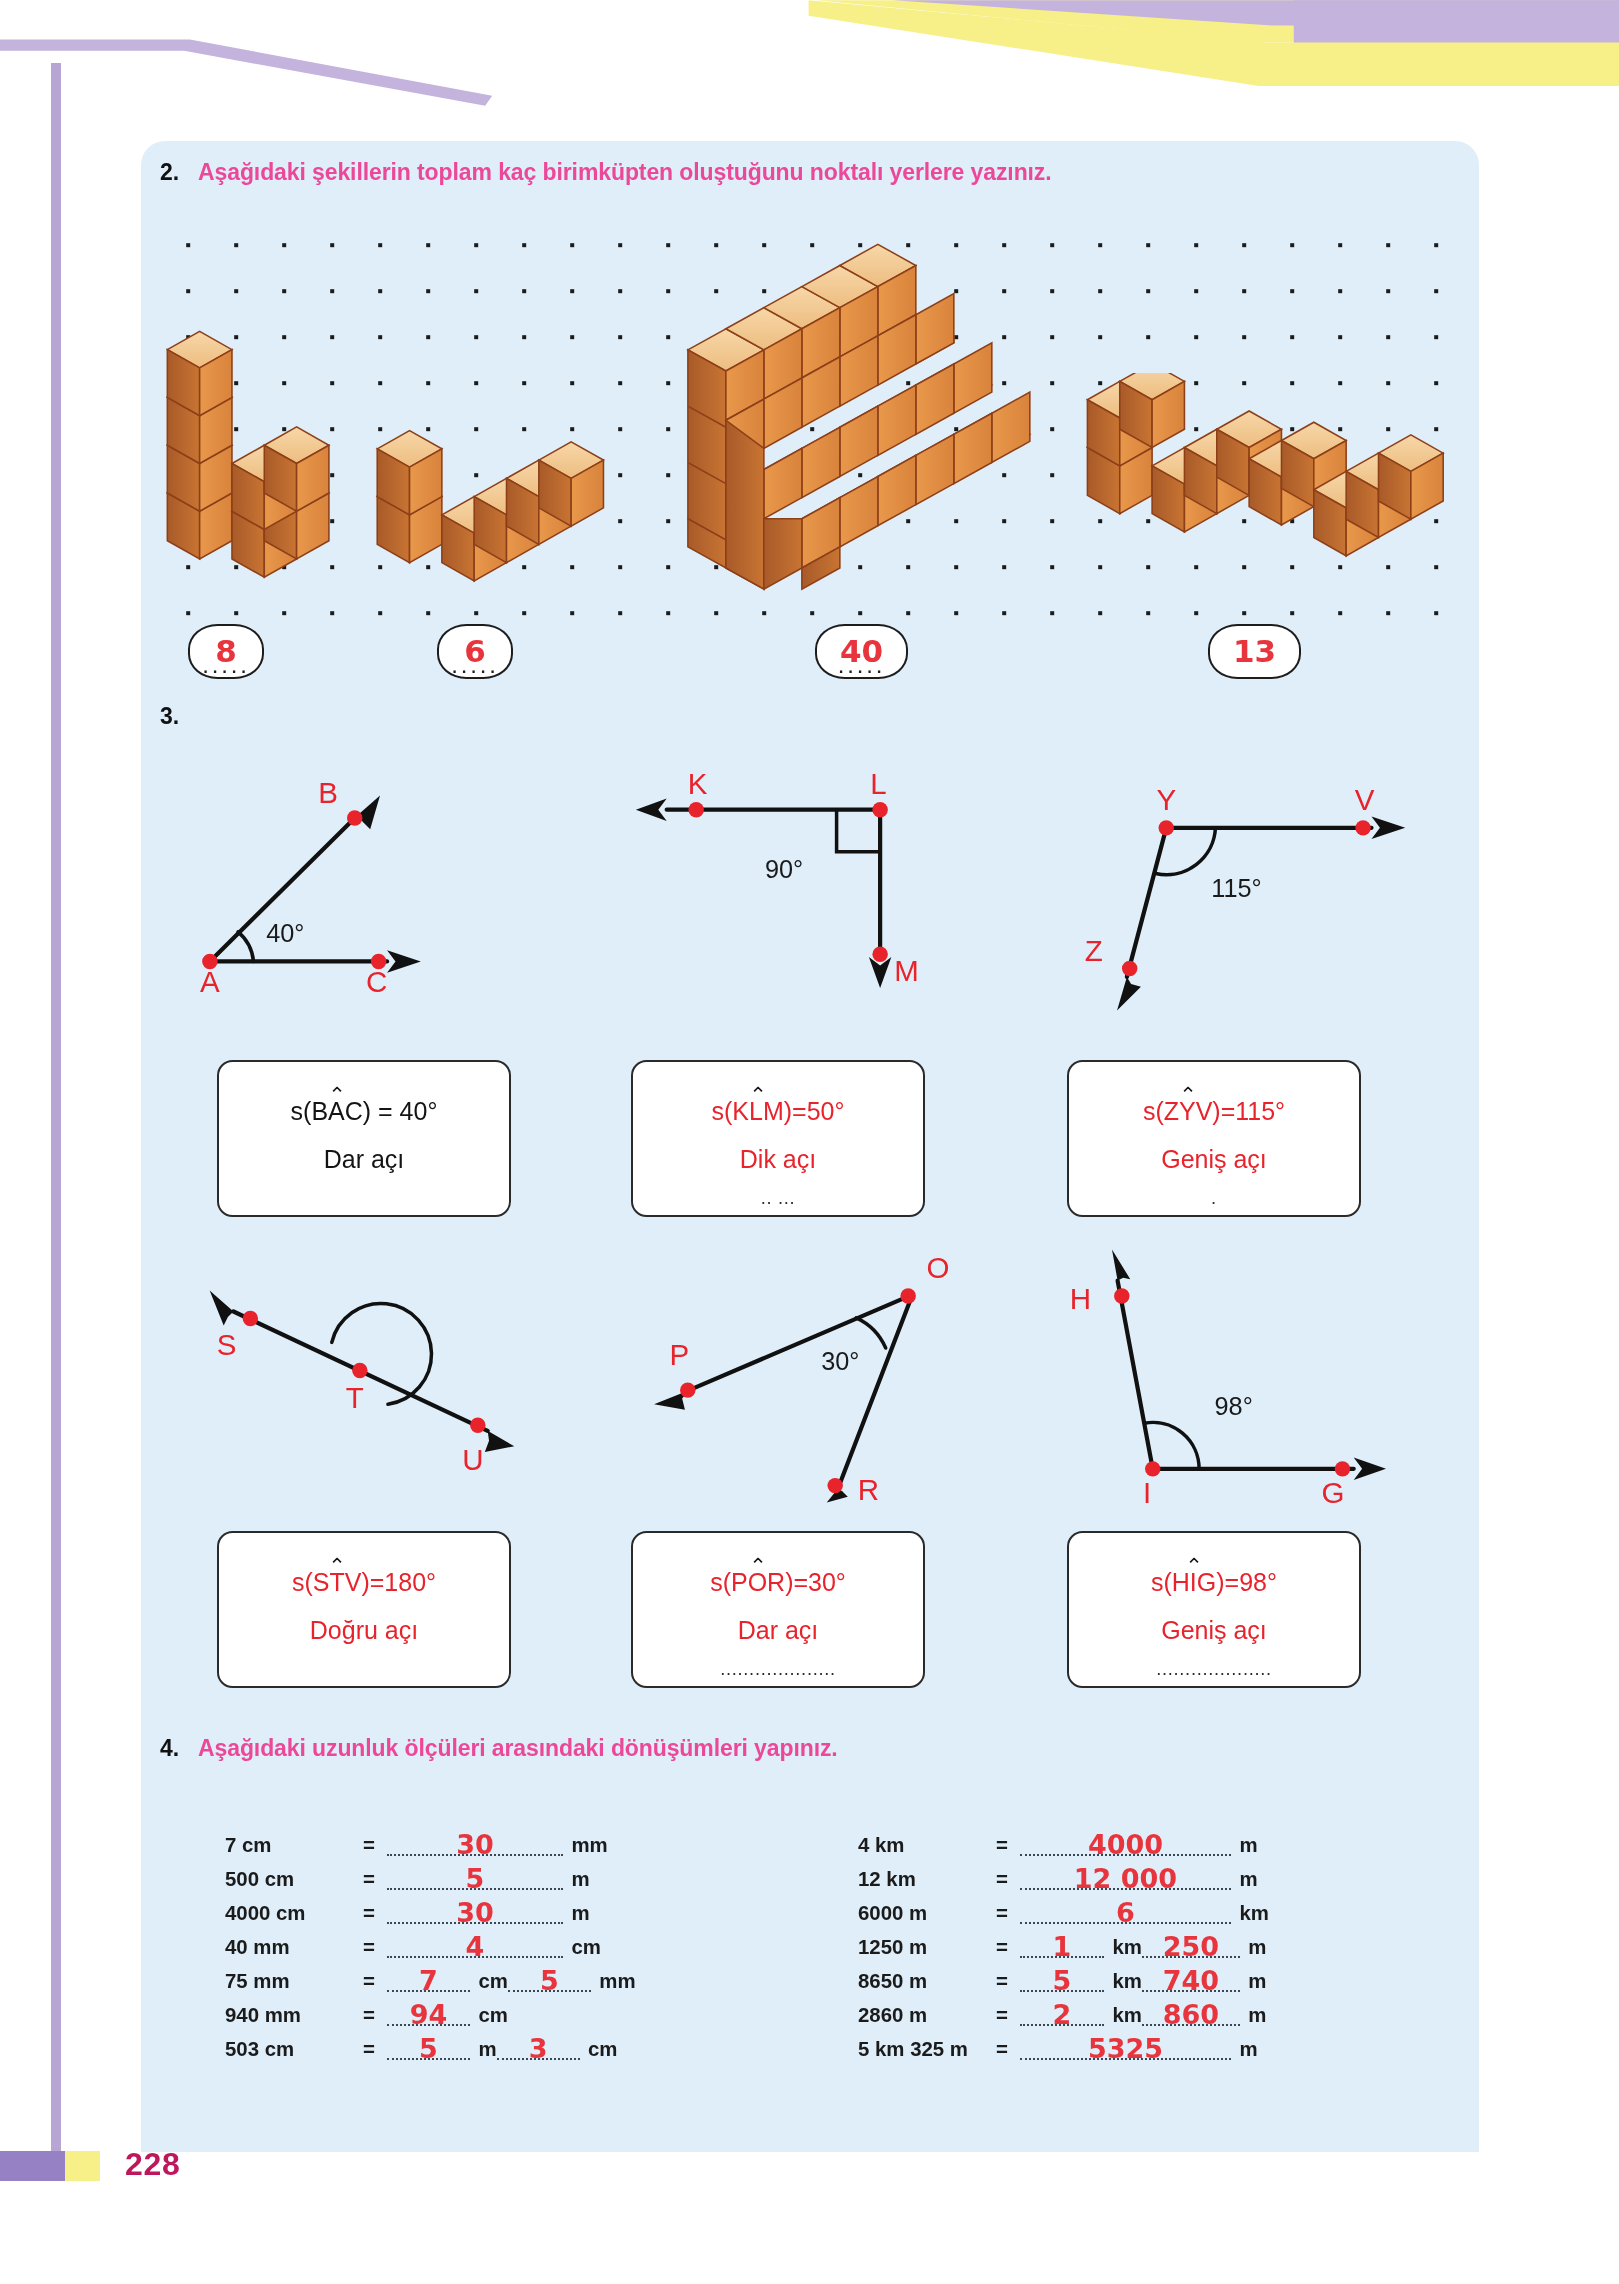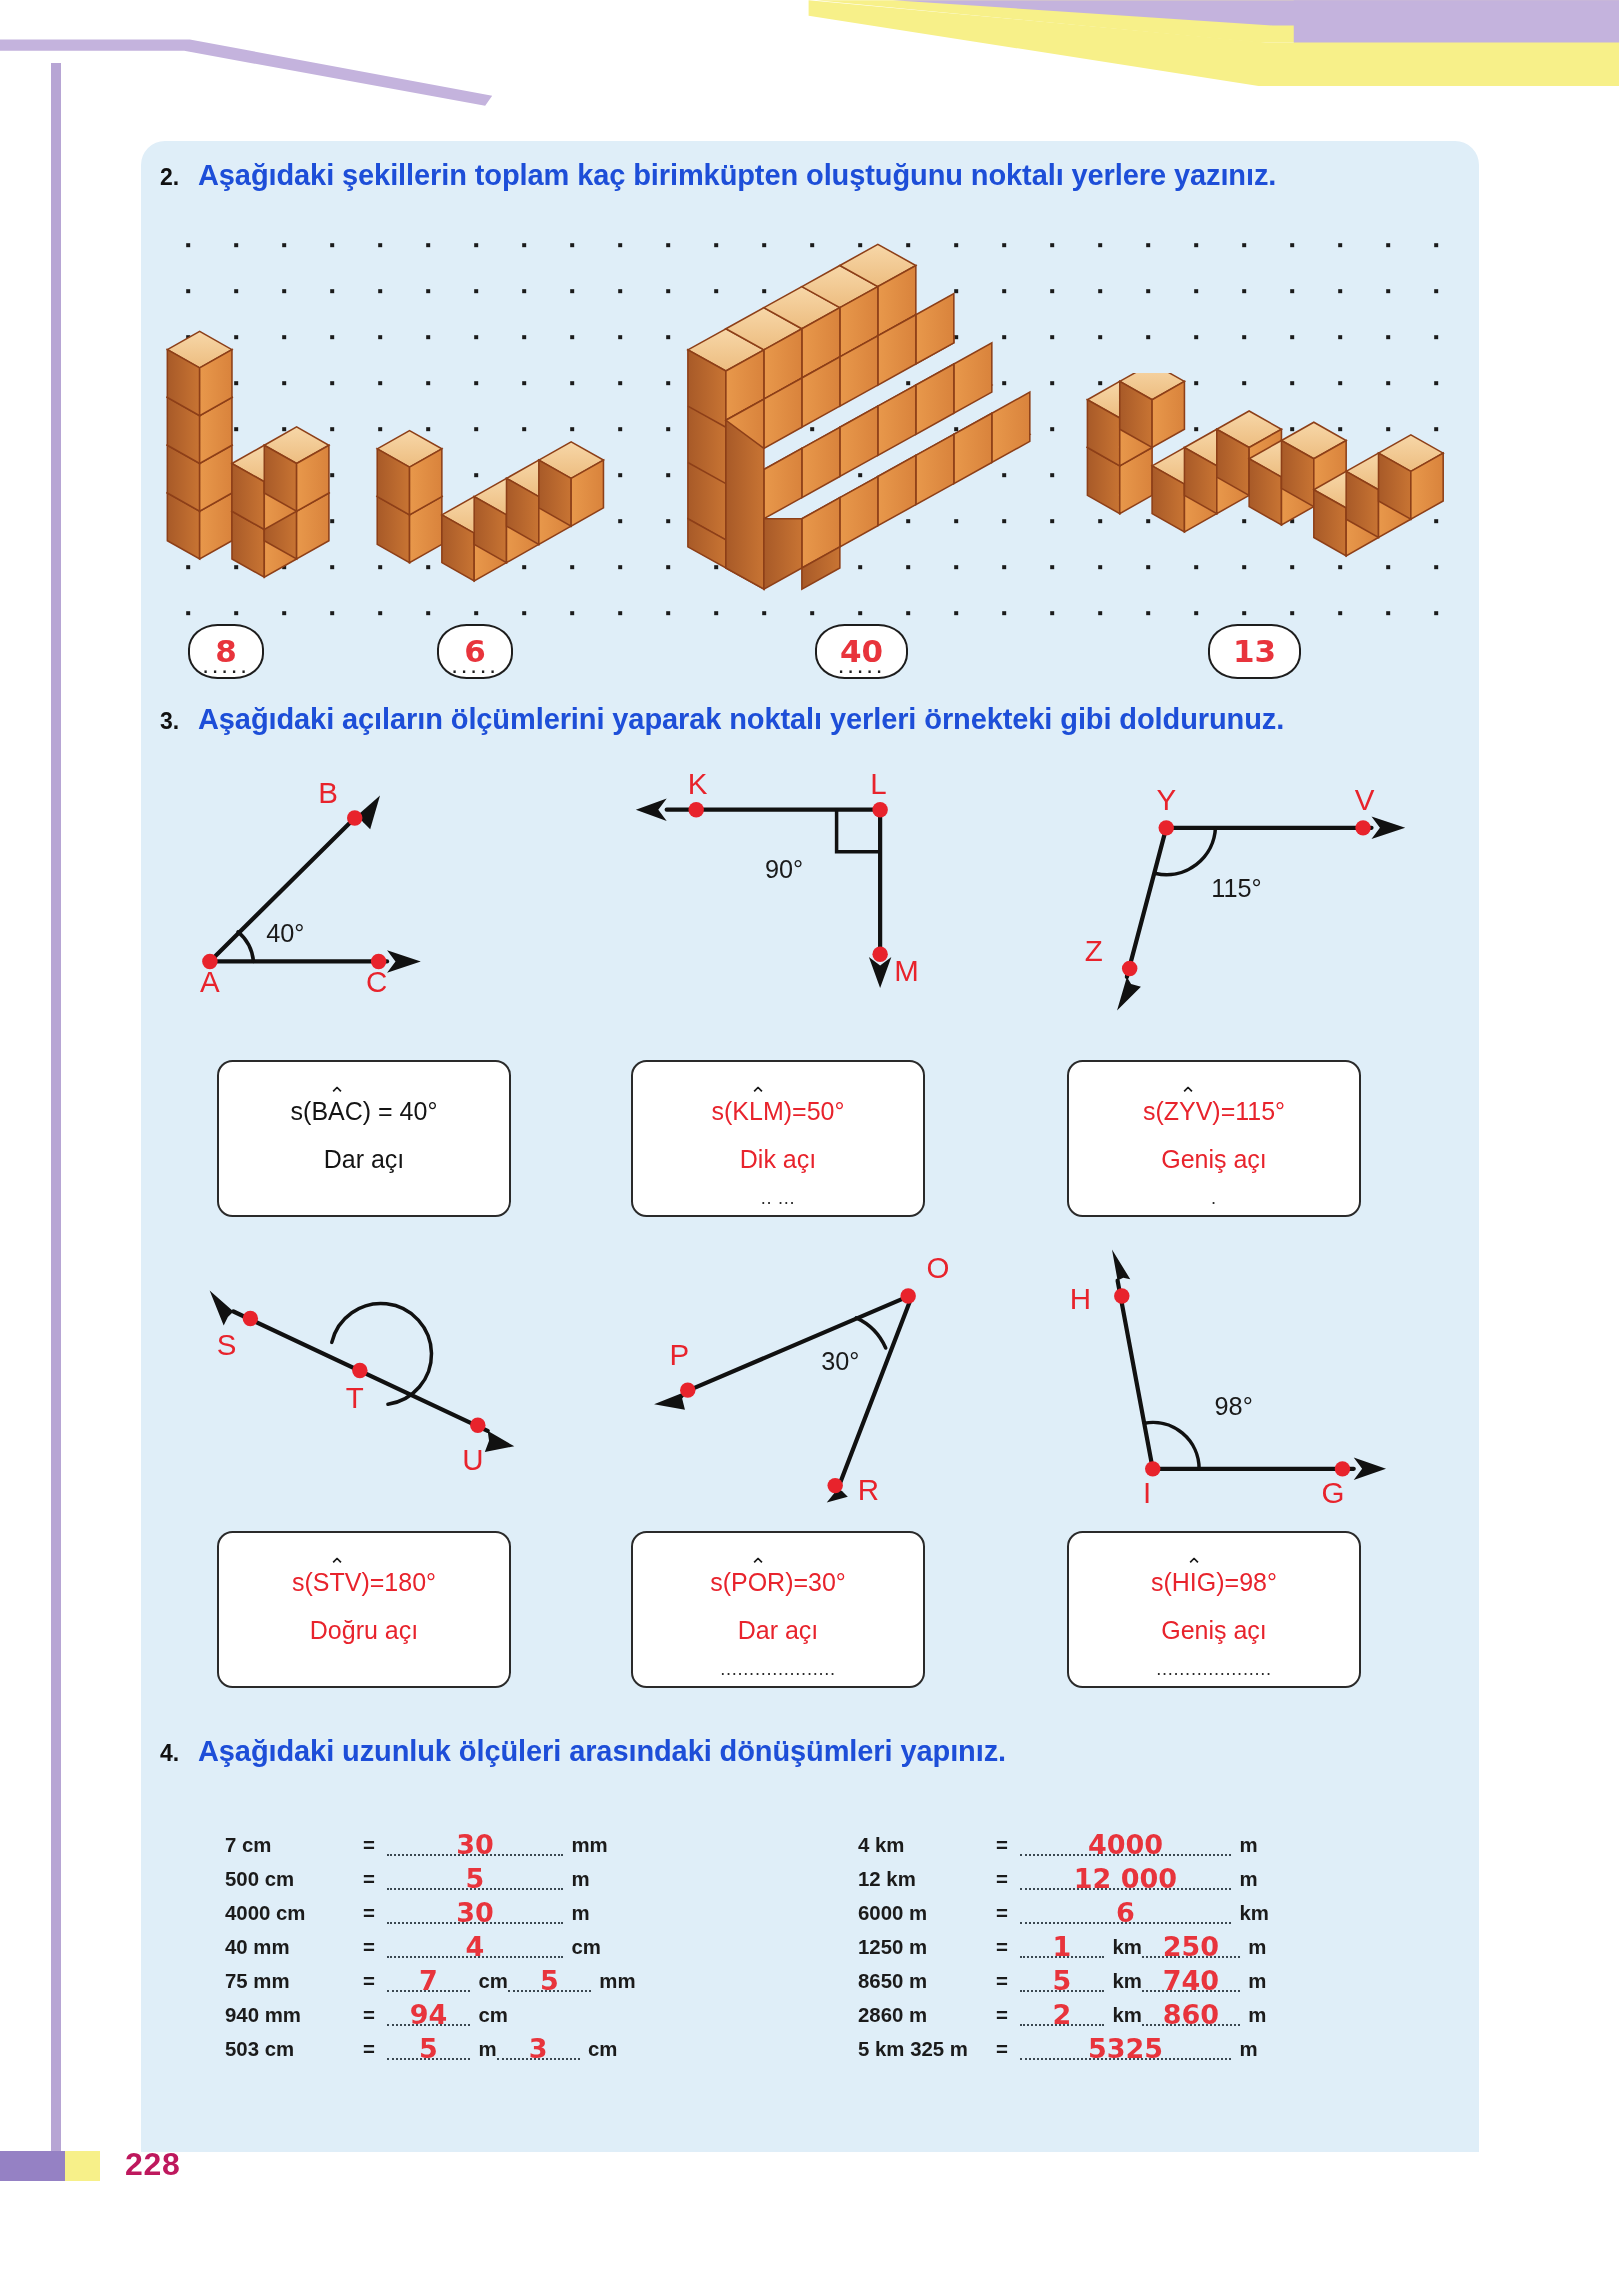--- a/index.html
+++ b/index.html
@@ -27,21 +27,21 @@
     position: absolute;
     left: 141px; top: 141px;
     width: 1338px; height: 2011px;
     background: #dfeef8;
     border-radius: 24px 24px 0 0;
   }
 
   
   .q-head { position: absolute; display: flex; align-items: baseline; }
   .q-num { font-size: 23px; font-weight: bold; color: #111; width: 38px; flex: none; }
-  .q-text { font-size: 29px; font-weight: bold; color: #1d4ed8; letter-spacing: -0.1px; }
+  .q-text { font-size: 23px; font-weight: bold; color: #ec4899; letter-spacing: -0.1px; }
 
   
   .dotgrid {
     position: absolute; left: 160px; top: 218px;
     width: 1302px; height: 408px;
     background-image: radial-gradient(circle, #1b1b1b 2.2px, transparent 2.4px);
     background-size: 48px 46px;
     background-position: 4.2px 4.2px;
   }
 
@@ -412,21 +412,20 @@
   <span class="val">40</span>
   <span class="dots">.....</span>
 </div>
 <div class="bubble wide" style="left:1208px; top:624px;">
   <span class="val">13</span>
   <span class="dots"></span>
 </div>
 
 <div class="q-head" style="left:160px; top:703px; width:1286px;">
   <span class="q-num">3.</span>
-  <span class="q-text">Aşağıdaki açıların ölçümlerini yaparak noktalı yerleri örnekteki gibi doldurunuz.</span>
 </div>
 
 <div class="angle-fig" style="left:176px; top:766px;">
   <svg width="394" height="232" viewBox="0 0 560 330">
     <g stroke="#111" stroke-width="6" fill="none" stroke-linecap="round">
       <line x1="48" y1="278" x2="300" y2="278"></line>
       <line x1="48" y1="278" x2="258" y2="70"></line>
       <path d="M 110 278 A 62 62 0 0 0 88 236" stroke-width="5"></path>
     </g>
     <polygon points="300,262 348,278 300,294 312,278" fill="#111"></polygon>

